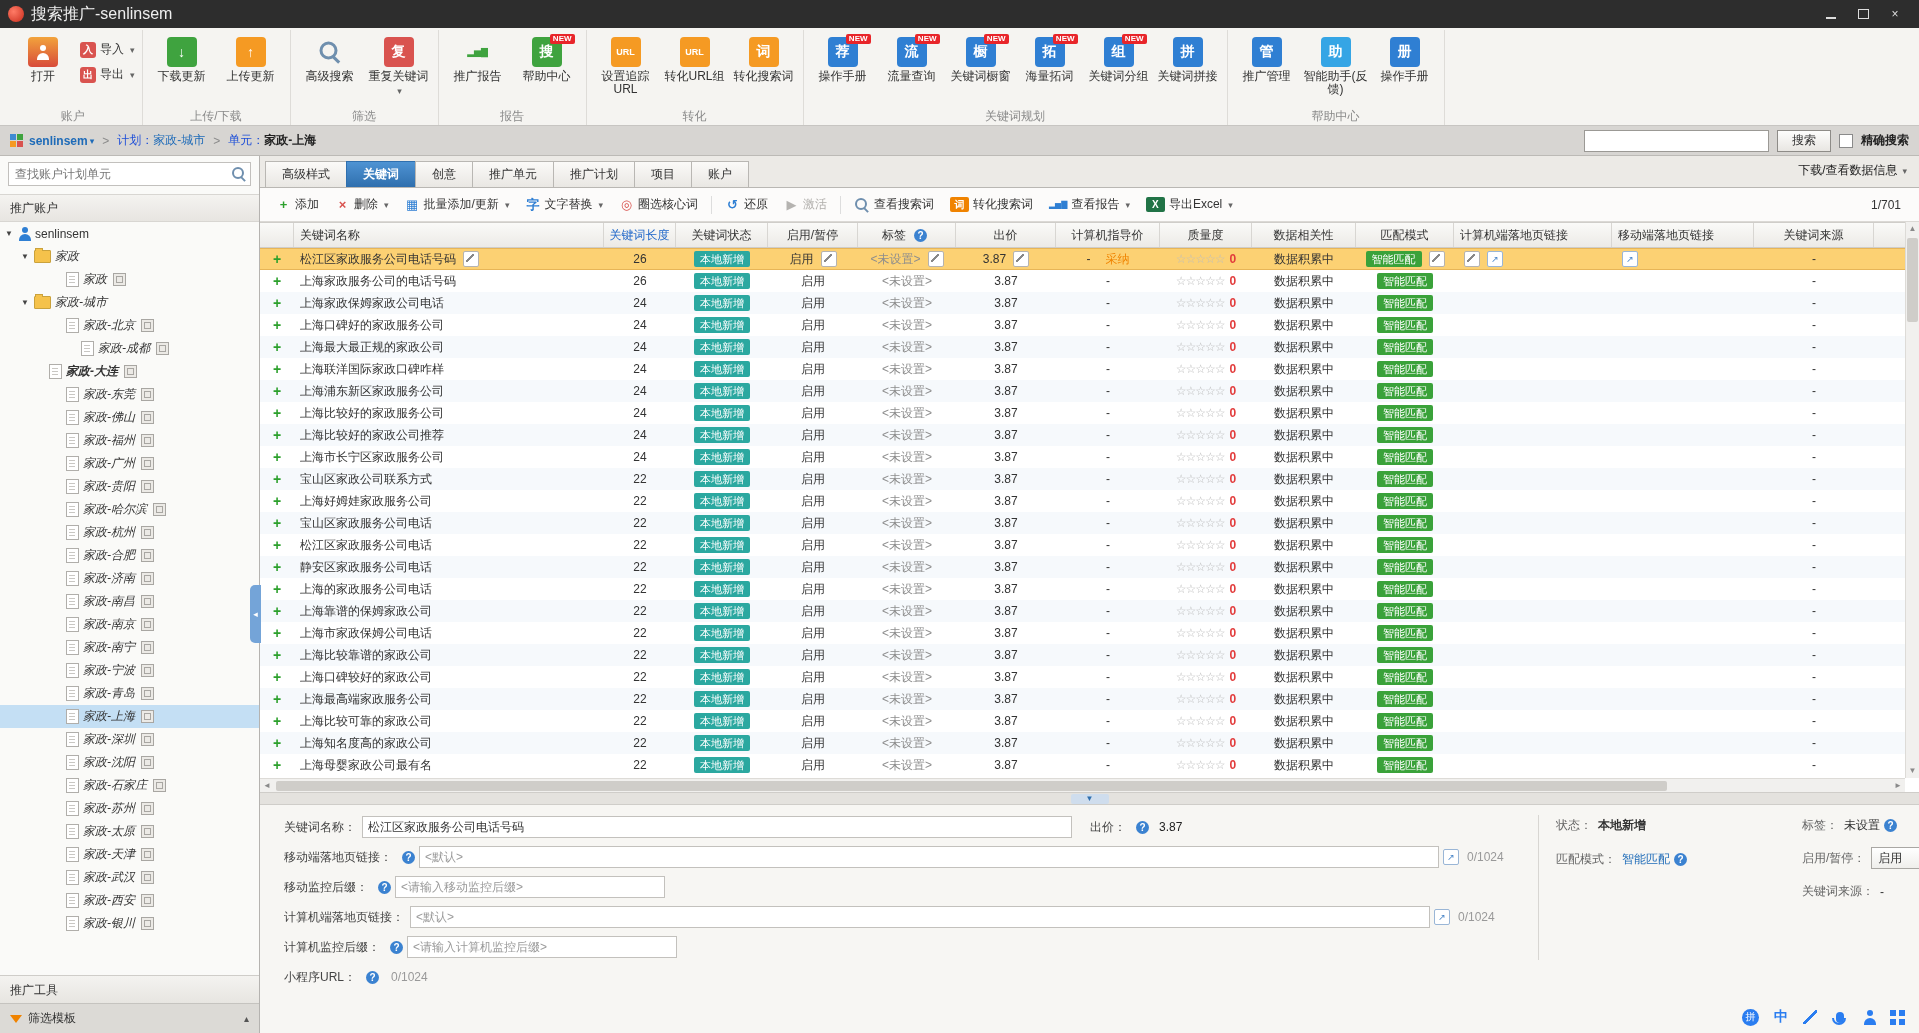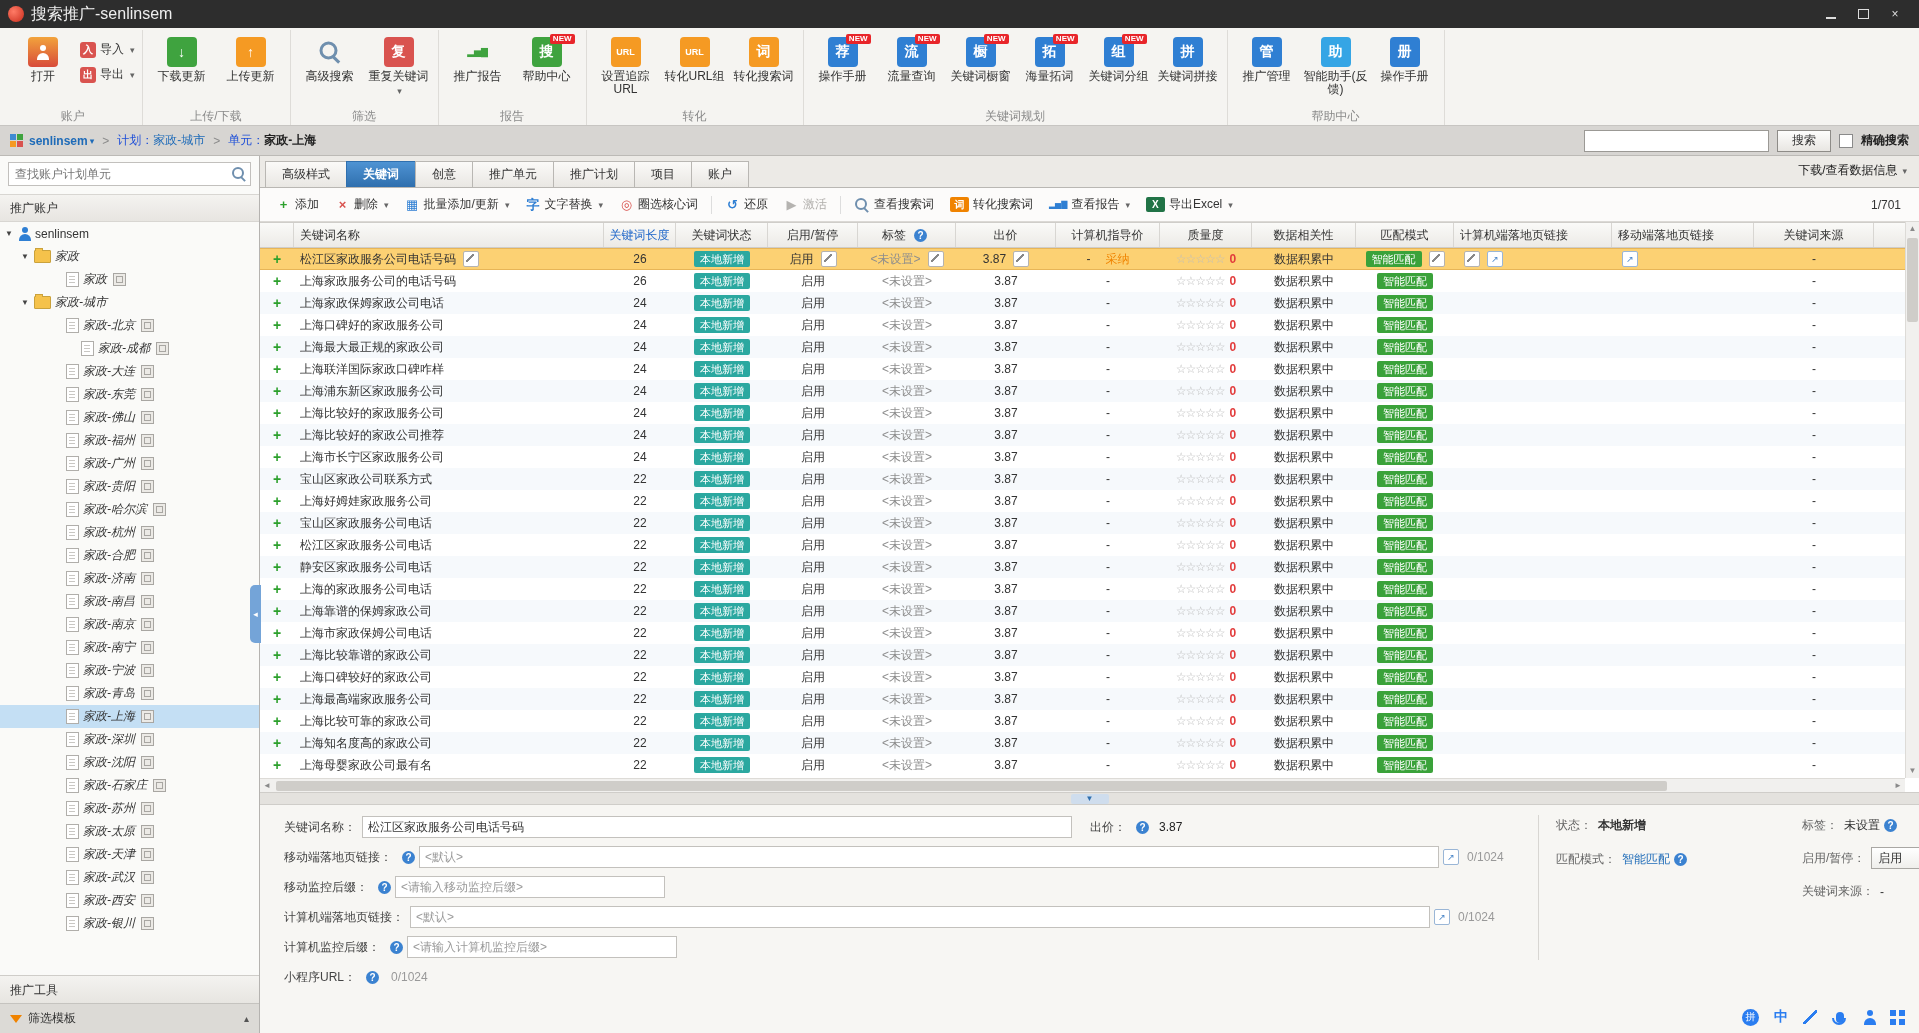--- a/index.html
+++ b/index.html
@@ -389,21 +389,21 @@
           <span class="page-ic"></span>
           <span class="tlabel">家政-北京</span>
           <span class="tbadge"></span>
         </div>
         <div class="trow ital" style="padding-left: 67px;">
           <span class="tarrow"></span>
           <span class="page-ic"></span>
           <span class="tlabel">家政-成都</span>
           <span class="tbadge"></span>
         </div>
-        <div class="trow ital" style="padding-left: 52px;">
+        <div class="trow ital" style="padding-left: 35px; font-weight: bold;">
           <span class="tarrow"></span>
           <span class="page-ic"></span>
           <span class="tlabel">家政-大连</span>
           <span class="tbadge"></span>
         </div>
         <div class="trow ital" style="padding-left: 52px;">
           <span class="tarrow"></span>
           <span class="page-ic"></span>
           <span class="tlabel">家政-东莞</span>
           <span class="tbadge"></span>

